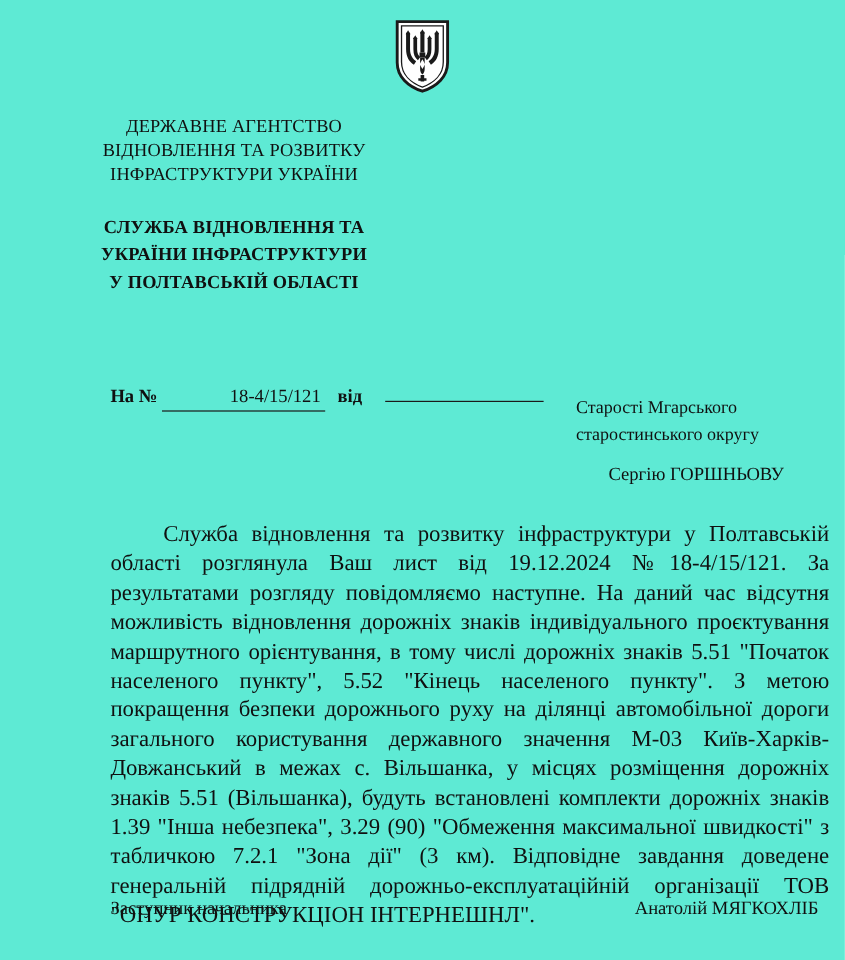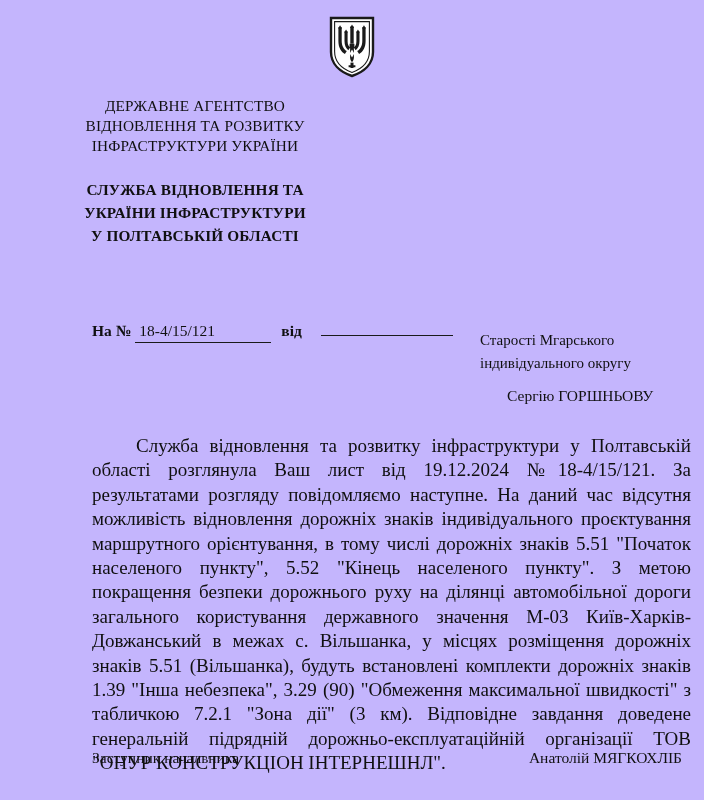--- a/index.html
+++ b/index.html
@@ -14,21 +14,21 @@
     position: relative;
     overflow: hidden;
     font-family: "Liberation Serif", "DejaVu Serif", serif;
     color: #101010;
     -webkit-font-smoothing: antialiased;
   }
 
   .page {
     position: absolute;
     inset: 0;
-    background: #c4b5fd;
+    background: #5eead4;
   }
 
   
   .emblem {
     position: absolute;
     left: 0;
     right: 0;
     top: 16px;
     display: flex;
     justify-content: center;
@@ -79,21 +79,21 @@
     align-items: baseline;
   }
   .refline .ref-label {
     font-weight: 700;
     margin-right: 4px;
     margin-top: 22px;
   }
   .refline .ref-number {
     display: inline-block;
     min-width: 128px;
-    text-align: left;
+    text-align: right;
     border-bottom: 1.2px solid #1a1a1a;
     font-weight: 400;
     padding: 0 4px 1px 4px;
   }
   .refline .ref-vid {
     font-weight: 700;
     margin: 0 19px 0 10px;
   }
   .refline .ref-blank {
     display: inline-block;
@@ -205,21 +205,21 @@
 
   <div class="refline">
     <span class="ref-label">На №</span>
     <span class="ref-number">18-4/15/121</span>
     <span class="ref-vid">від</span>
     <span class="ref-blank"></span>
   </div>
 
   <div class="addressee">
     <div class="addr-line">Старості Мгарського</div>
-    <div class="addr-line">індивідуального округу</div>
+    <div class="addr-line">старостинського округу</div>
     <div class="addr-person">Сергію ГОРШНЬОВУ</div>
   </div>
 
   <div class="body-text">Служба відновлення та розвитку інфраструктури у Полтавській області розглянула Ваш лист від 19.12.2024 №18-4/15/121. За результатами розгляду повідомляємо наступне. На даний час відсутня можливість відновлення дорожніх знаків індивідуального проєктування маршрутного орієнтування, в тому числі дорожніх знаків 5.51 "Початок населеного пункту", 5.52 "Кінець населеного пункту". З метою покращення безпеки дорожнього руху на ділянці автомобільної дороги загального користування державного значення М-03 Київ-Харків-Довжанський в межах с. Вільшанка, у місцях розміщення дорожніх знаків 5.51 (Вільшанка), будуть встановлені комплекти дорожніх знаків 1.39 "Інша небезпека", 3.29 (90) "Обмеження максимальної швидкості" з табличкою 7.2.1 "Зона дії" (3 км). Відповідне завдання доведене генеральній підрядній дорожньо-експлуатаційній організації ТОВ "ОНУР КОНСТРУКЦІОН ІНТЕРНЕШНЛ".</div>
 
   <div class="signature">
     <span class="sig-title">Заступник начальника</span>
     <span class="sig-name">Анатолій МЯГКОХЛІБ</span>
   </div>
 

